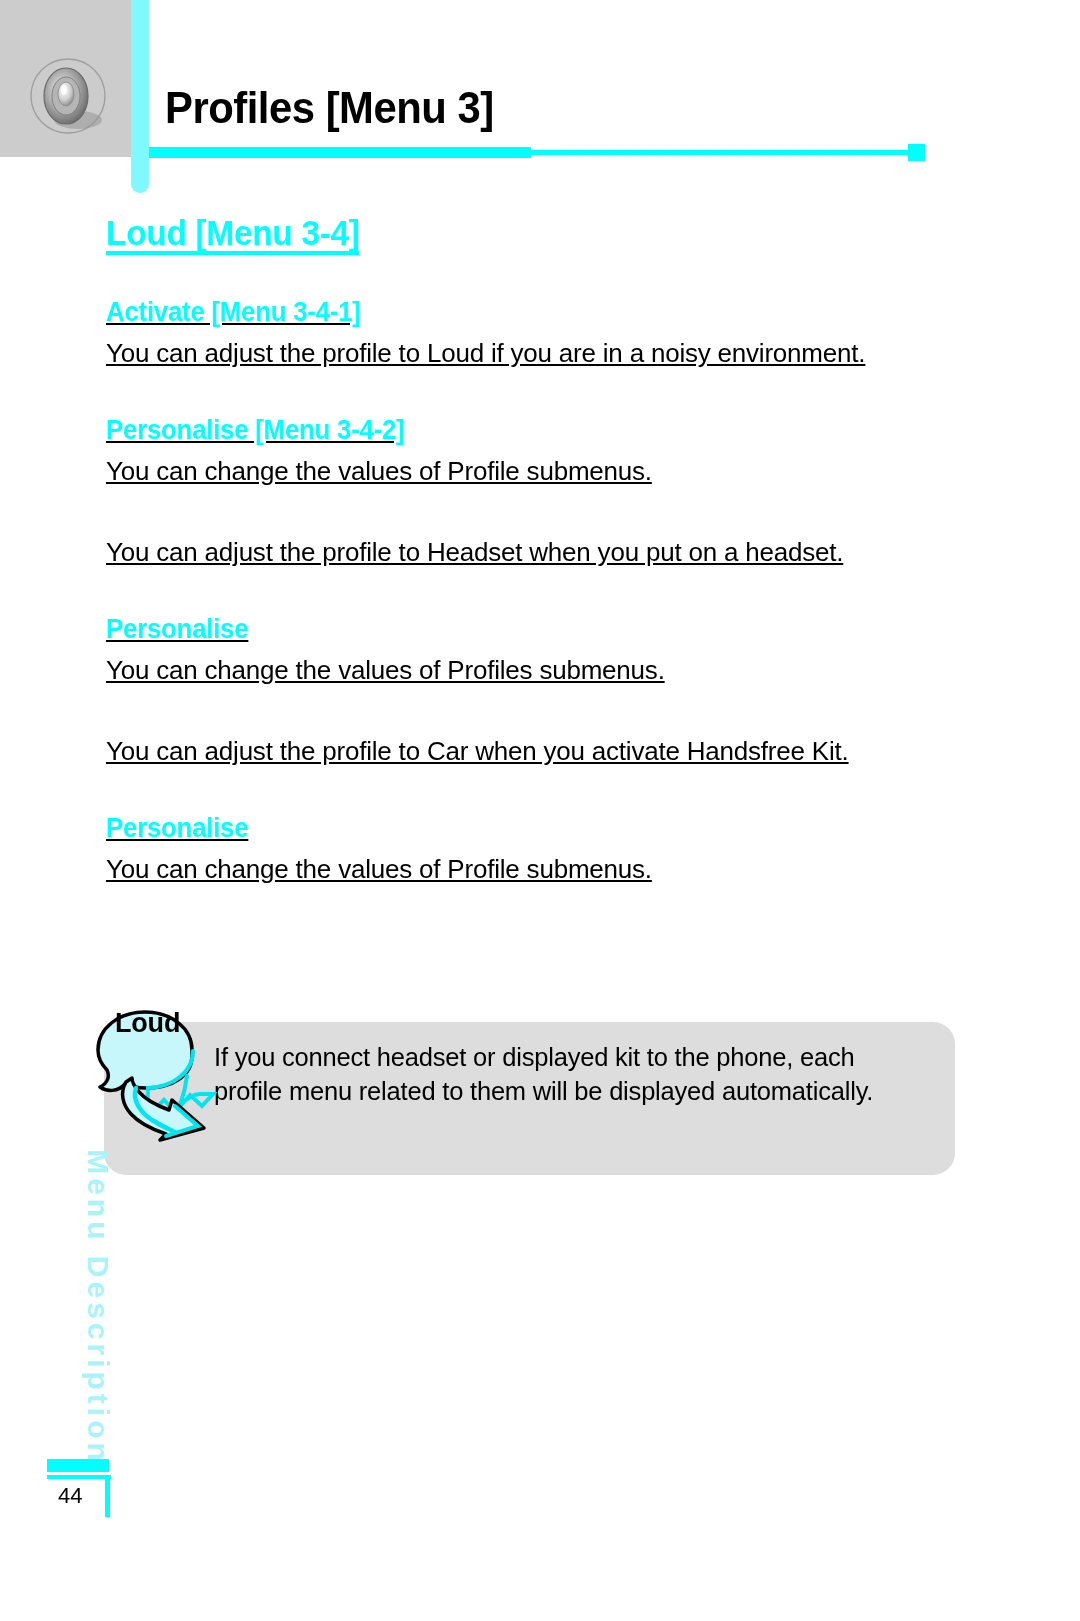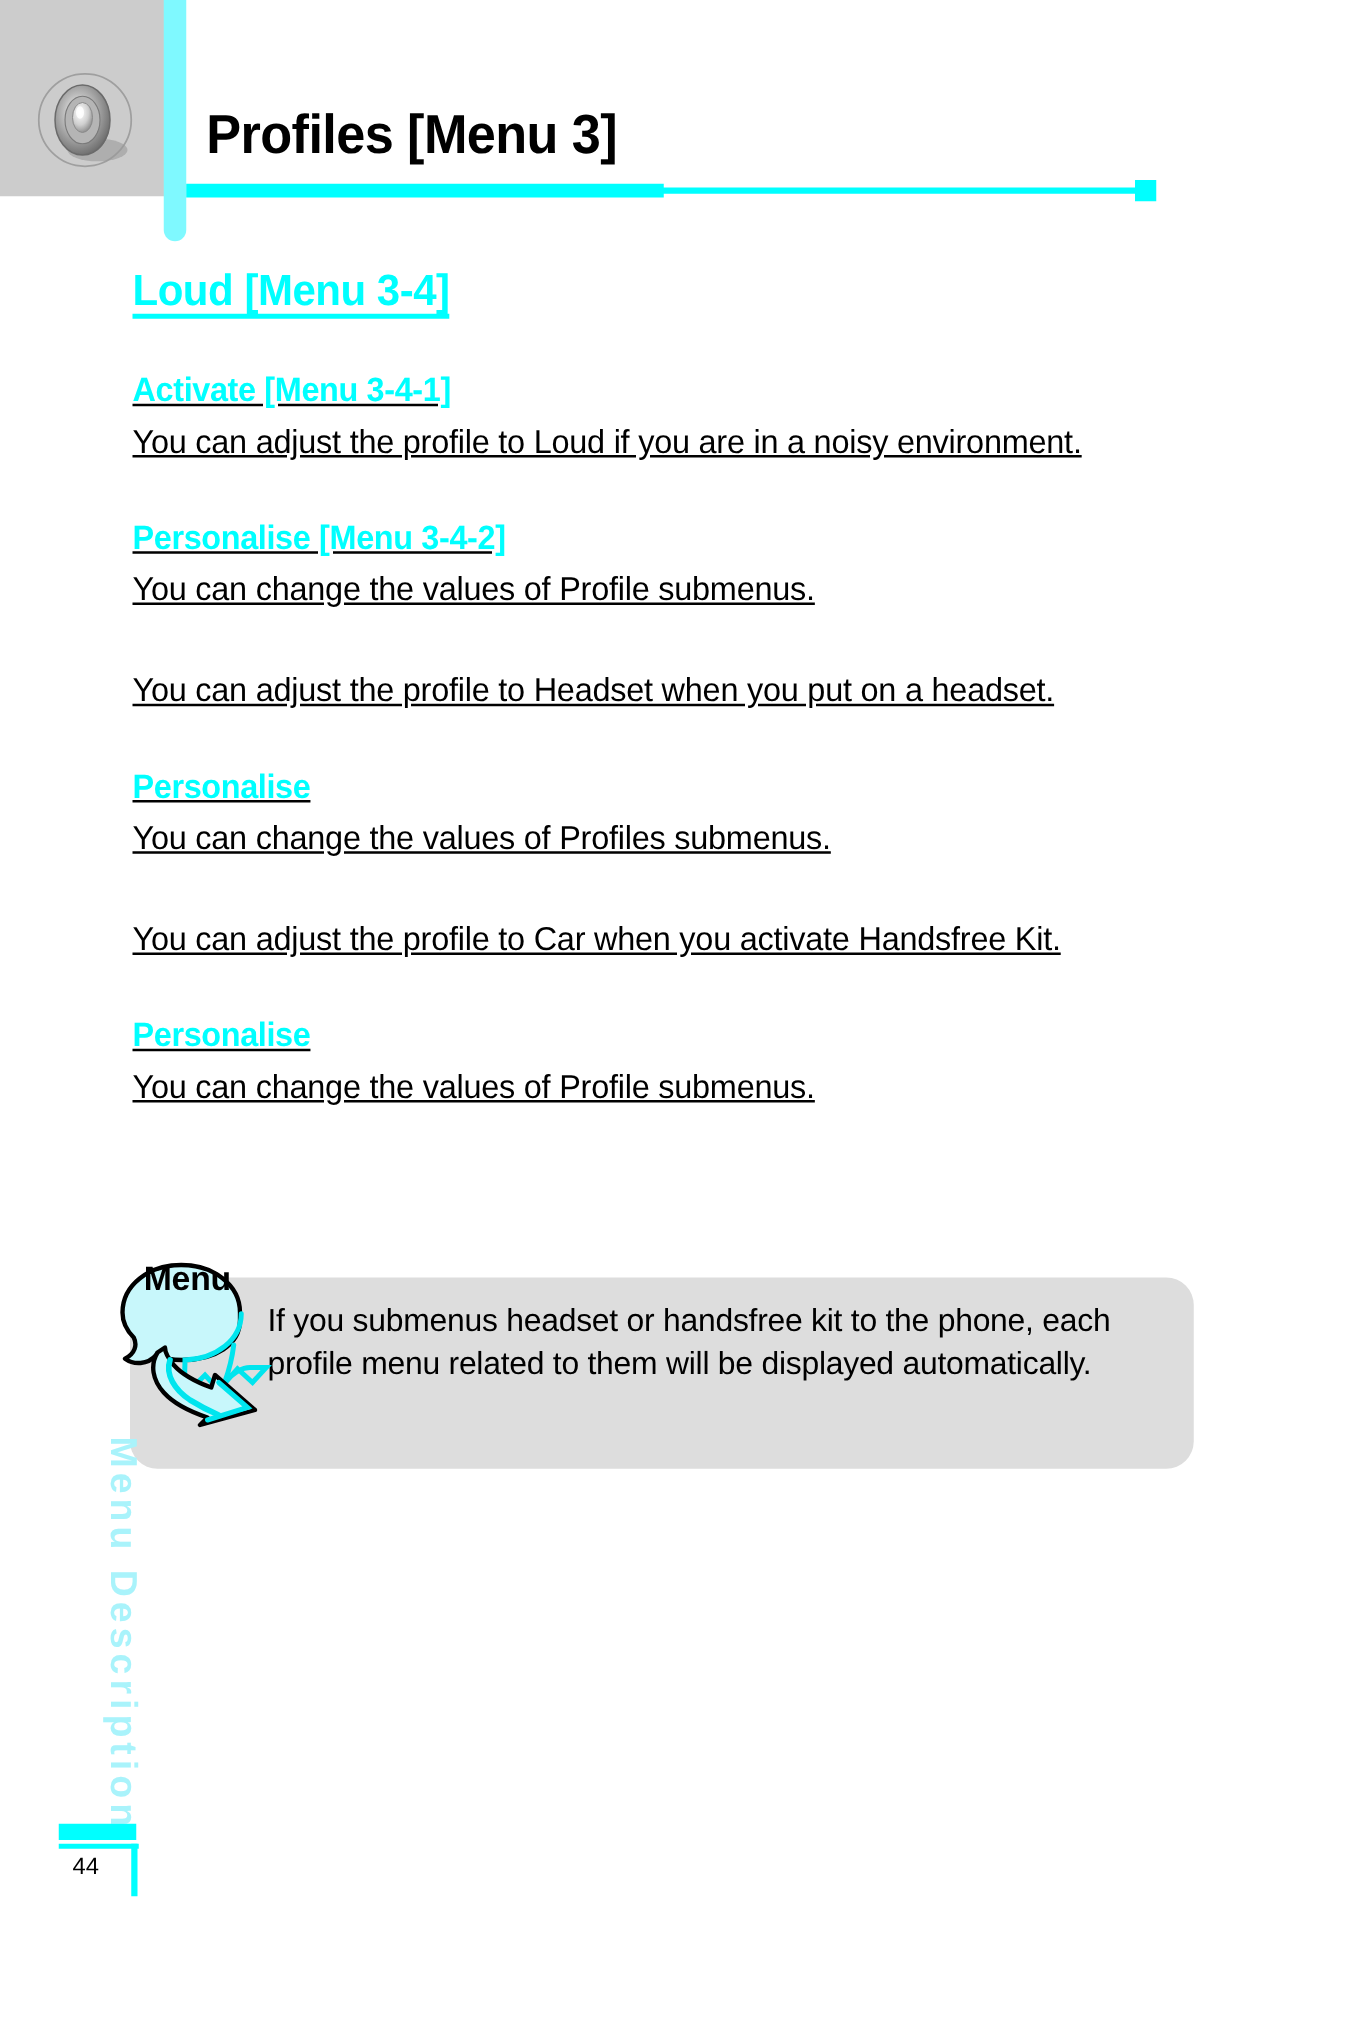--- a/index.html
+++ b/index.html
@@ -203,21 +203,21 @@
     left: 105px;
     top: 1475px;
     width: 5px;
     height: 42px;
     background: #00ffff;
   }
   #page-number {
     position: absolute;
     left: 58px;
     top: 1483px;
-    font-size: 19px;
+    font-size: 22px;
     color: #000000;
     letter-spacing: 0px;
   }
 </style>
 </head>
 <body>
 
 <div id="header-icon-block">
   <svg id="speaker-icon" viewBox="0 0 84 96">
     <defs>
@@ -283,21 +283,21 @@
   <div class="gap-after-h2"></div>
   <div class="body-text">You can adjust the profile to Car when you activate Handsfree Kit.</div>
   <div class="gap-after-para"></div>
   <div class="h2-sub">Personalise</div>
   <div class="gap-after-h2"></div>
   <div class="body-text">You can change the values of Profile submenus.</div>
 
 </div>
 
 <div id="note-box"></div>
-<div id="note-text">If you submenus headset or handsfree kit to the phone, each profile menu related to them will be displayed automatically.</div>
+<div id="note-text">If you connect headset or displayed kit to the phone, each profile menu related to them will be displayed automatically.</div>
 
 <svg id="note-callout" viewBox="0 0 165 160">
   <path d="M118 68
            C118 88, 98 100, 72 100
            C64 100, 57 99, 51 96
            C44 104, 33 104, 26 99
            C34 95, 36 88, 33 82
            C27 76, 24 70, 24 62
            C24 40, 45 24, 71 24
            C97 24, 118 40, 118 62 Z" fill="#c8f7fb" stroke="#000000" stroke-width="3.5" stroke-linejoin="round"></path>
@@ -310,20 +310,20 @@
            C110 106, 112 96, 113 88" fill="none" stroke="#00e5ee" stroke-width="4" stroke-linecap="round"></path>
   <path d="M52 94
            C46 104, 48 116, 57 126
            C66 136, 80 142, 92 146
            L86 152 L130 140 L98 112 L95 122
            C84 118, 72 112, 65 104
            C60 98, 58 94, 58 90 Z" fill="#c8f7fb" stroke="#000000" stroke-width="3.5" stroke-linejoin="round"></path>
   <path d="M62 100 C58 112, 66 124, 78 132 C86 137, 94 141, 101 144" fill="none" stroke="#00e5ee" stroke-width="4.5" stroke-linecap="round"></path>
   <path d="M101 118 L124 138 L92 148" fill="none" stroke="#00e5ee" stroke-width="4" stroke-linecap="round"></path>
 </svg>
-<div id="note-label">Menu</div>
+<div id="note-label">Loud</div>
 
 <div id="side-tab">Menu Description</div>
 
 <div id="footer-bar-thick"></div>
 <div id="footer-bar-thin"></div>
 <div id="footer-bar-vert"></div>
 <div id="page-number">44</div>
 
 </body></html>

